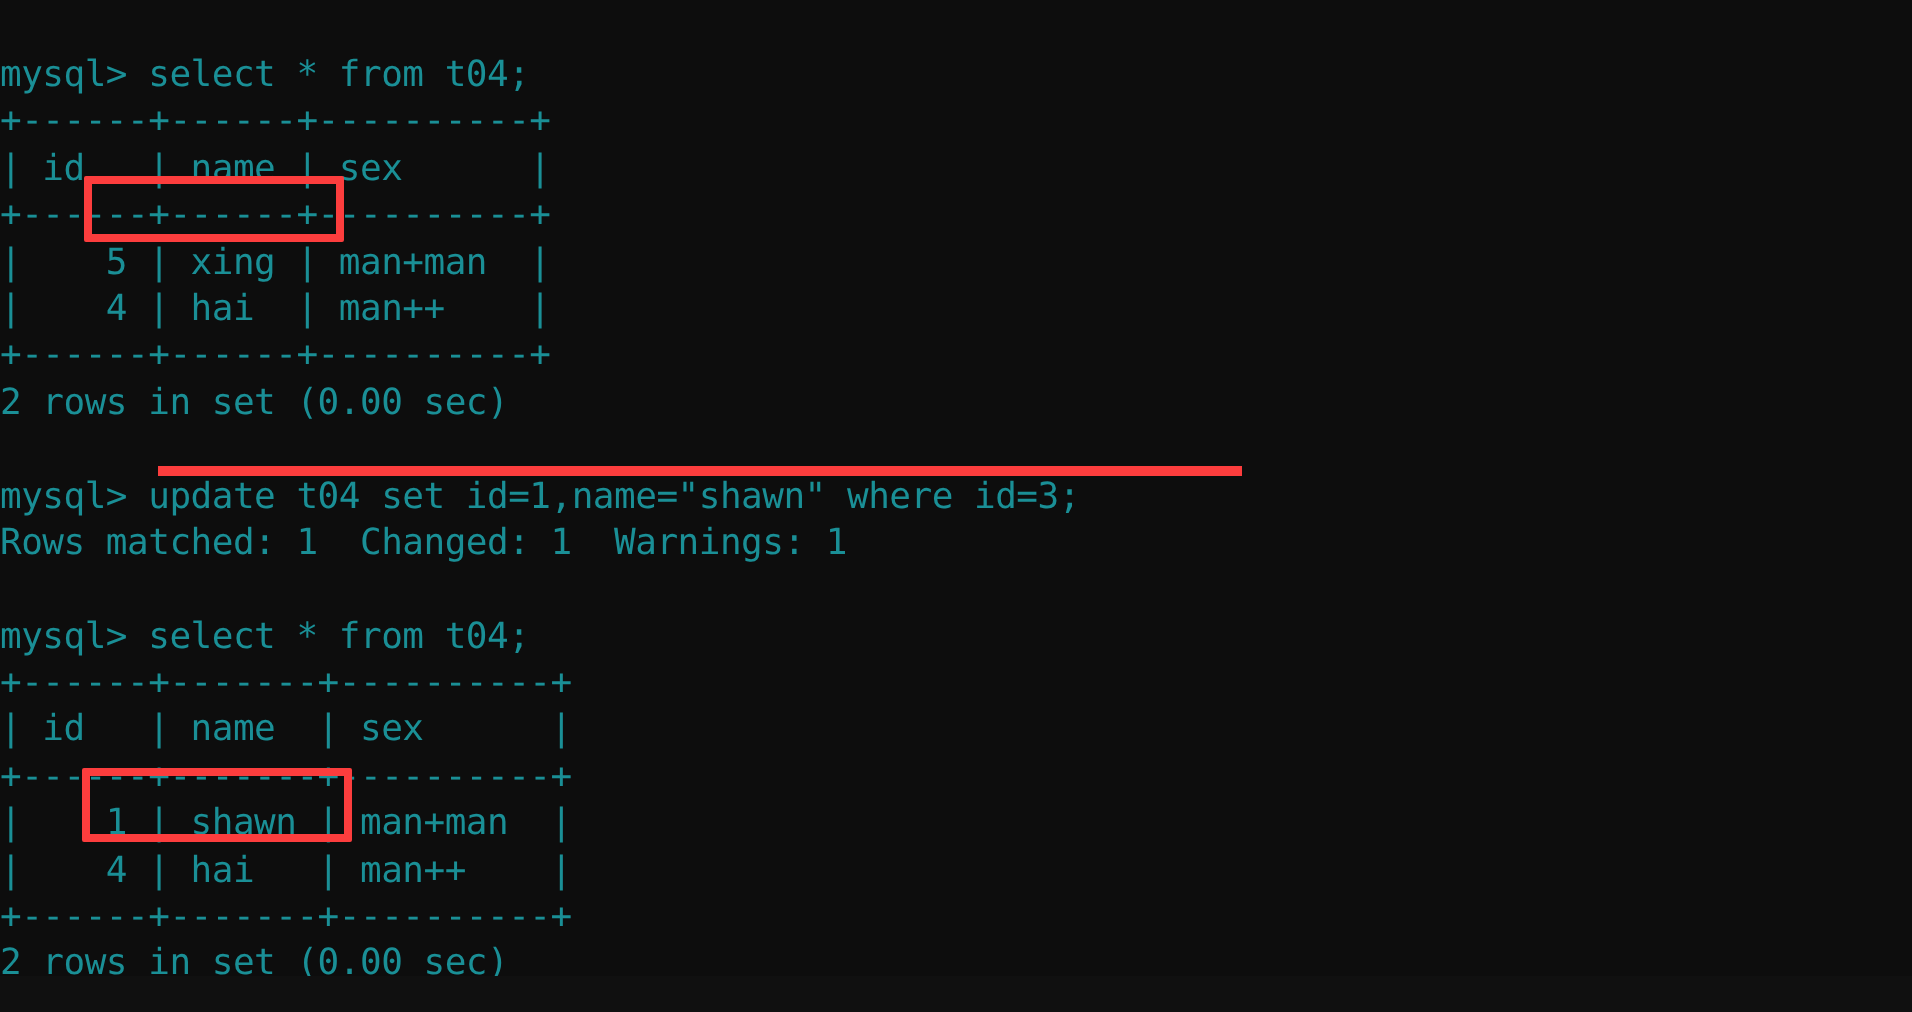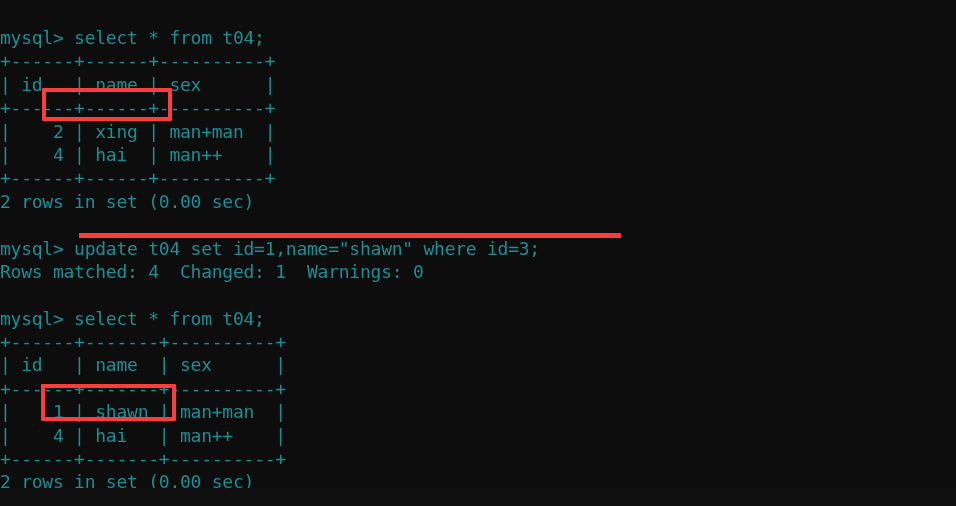--- a/index.html
+++ b/index.html
@@ -64,27 +64,27 @@
 </head>
 <body>
 
 <div id="terminal">
 
   <div id="screen">
     <div class="line">mysql&gt; select * from t04;</div>
     <div class="line">+------+------+----------+</div>
     <div class="line">| id   | name | sex      |</div>
     <div class="line">+------+------+----------+</div>
-    <div class="line">|    2 | xing | man+man  |</div>
+    <div class="line">|    5 | xing | man+man  |</div>
     <div class="line">|    4 | hai  | man++    |</div>
     <div class="line">+------+------+----------+</div>
     <div class="line">2 rows in set (0.00 sec)</div>
     <div class="line blank"> </div>
     <div class="line">mysql&gt; update t04 set id=1,name="shawn" where id=3;</div>
-    <div class="line">Rows matched: 4  Changed: 1  Warnings: 0</div>
+    <div class="line">Rows matched: 1  Changed: 1  Warnings: 1</div>
     <div class="line blank"> </div>
     <div class="line">mysql&gt; select * from t04;</div>
     <div class="line">+------+-------+----------+</div>
     <div class="line">| id   | name  | sex      |</div>
     <div class="line">+------+-------+----------+</div>
     <div class="line">|    1 | shawn | man+man  |</div>
     <div class="line">|    4 | hai   | man++    |</div>
     <div class="line">+------+-------+----------+</div>
     <div class="line">2 rows in set (0.00 sec)</div>
   </div>

